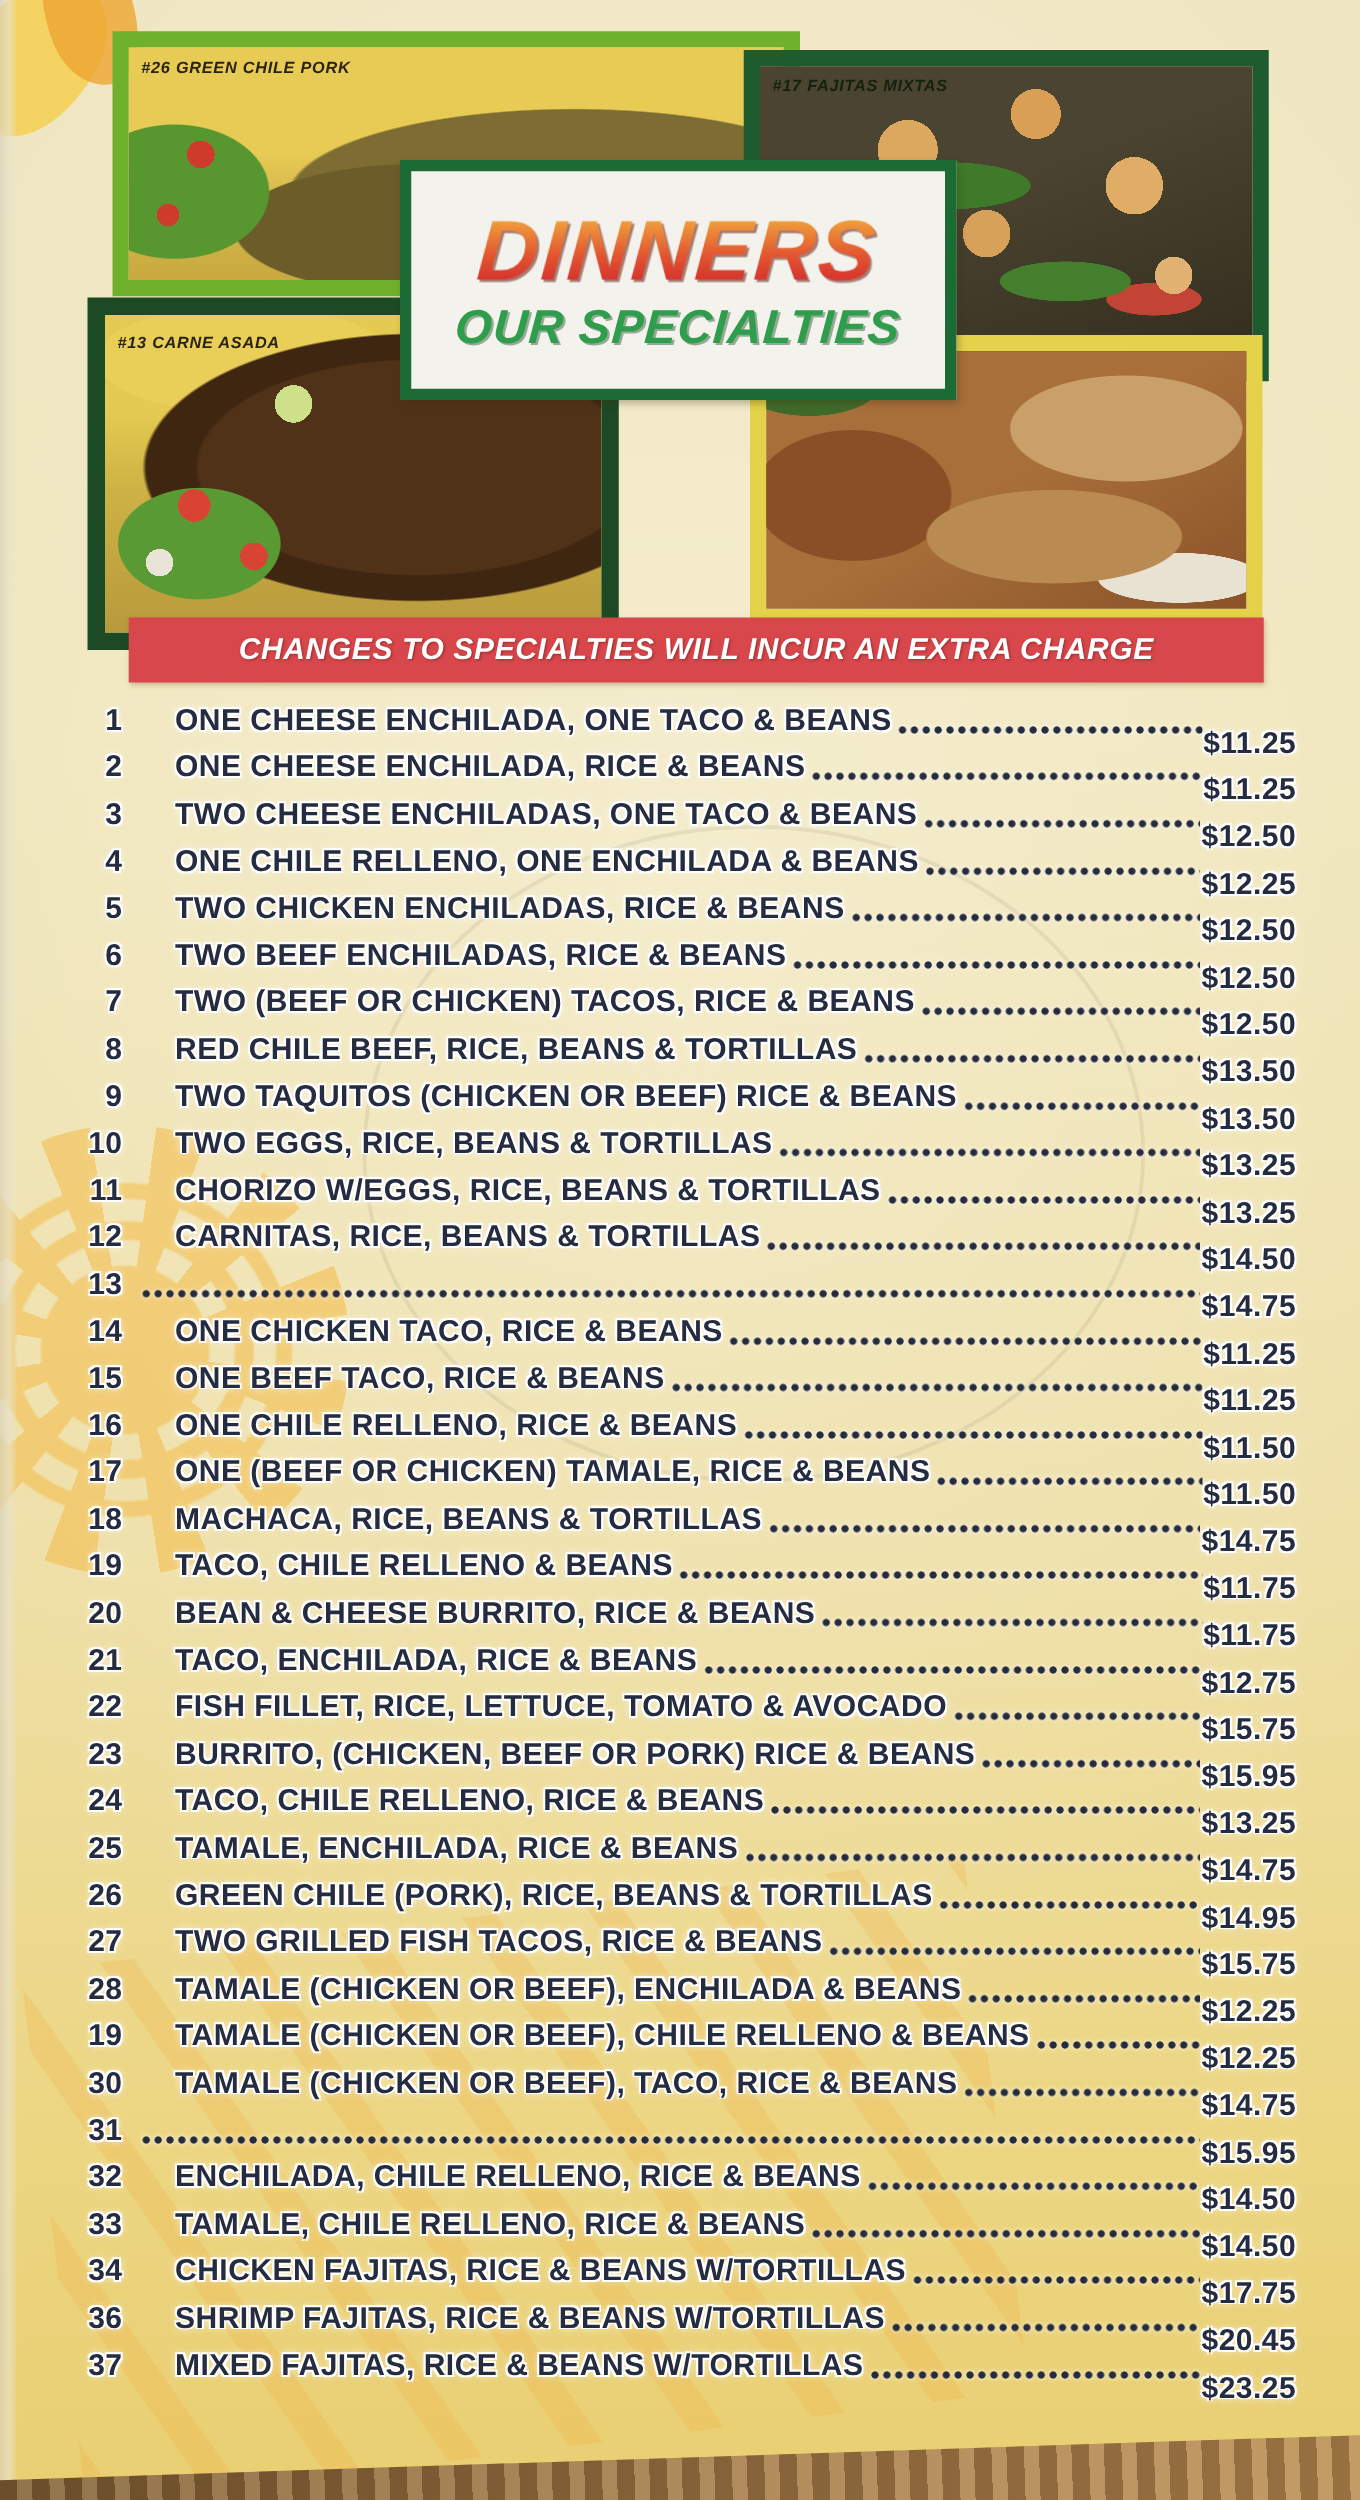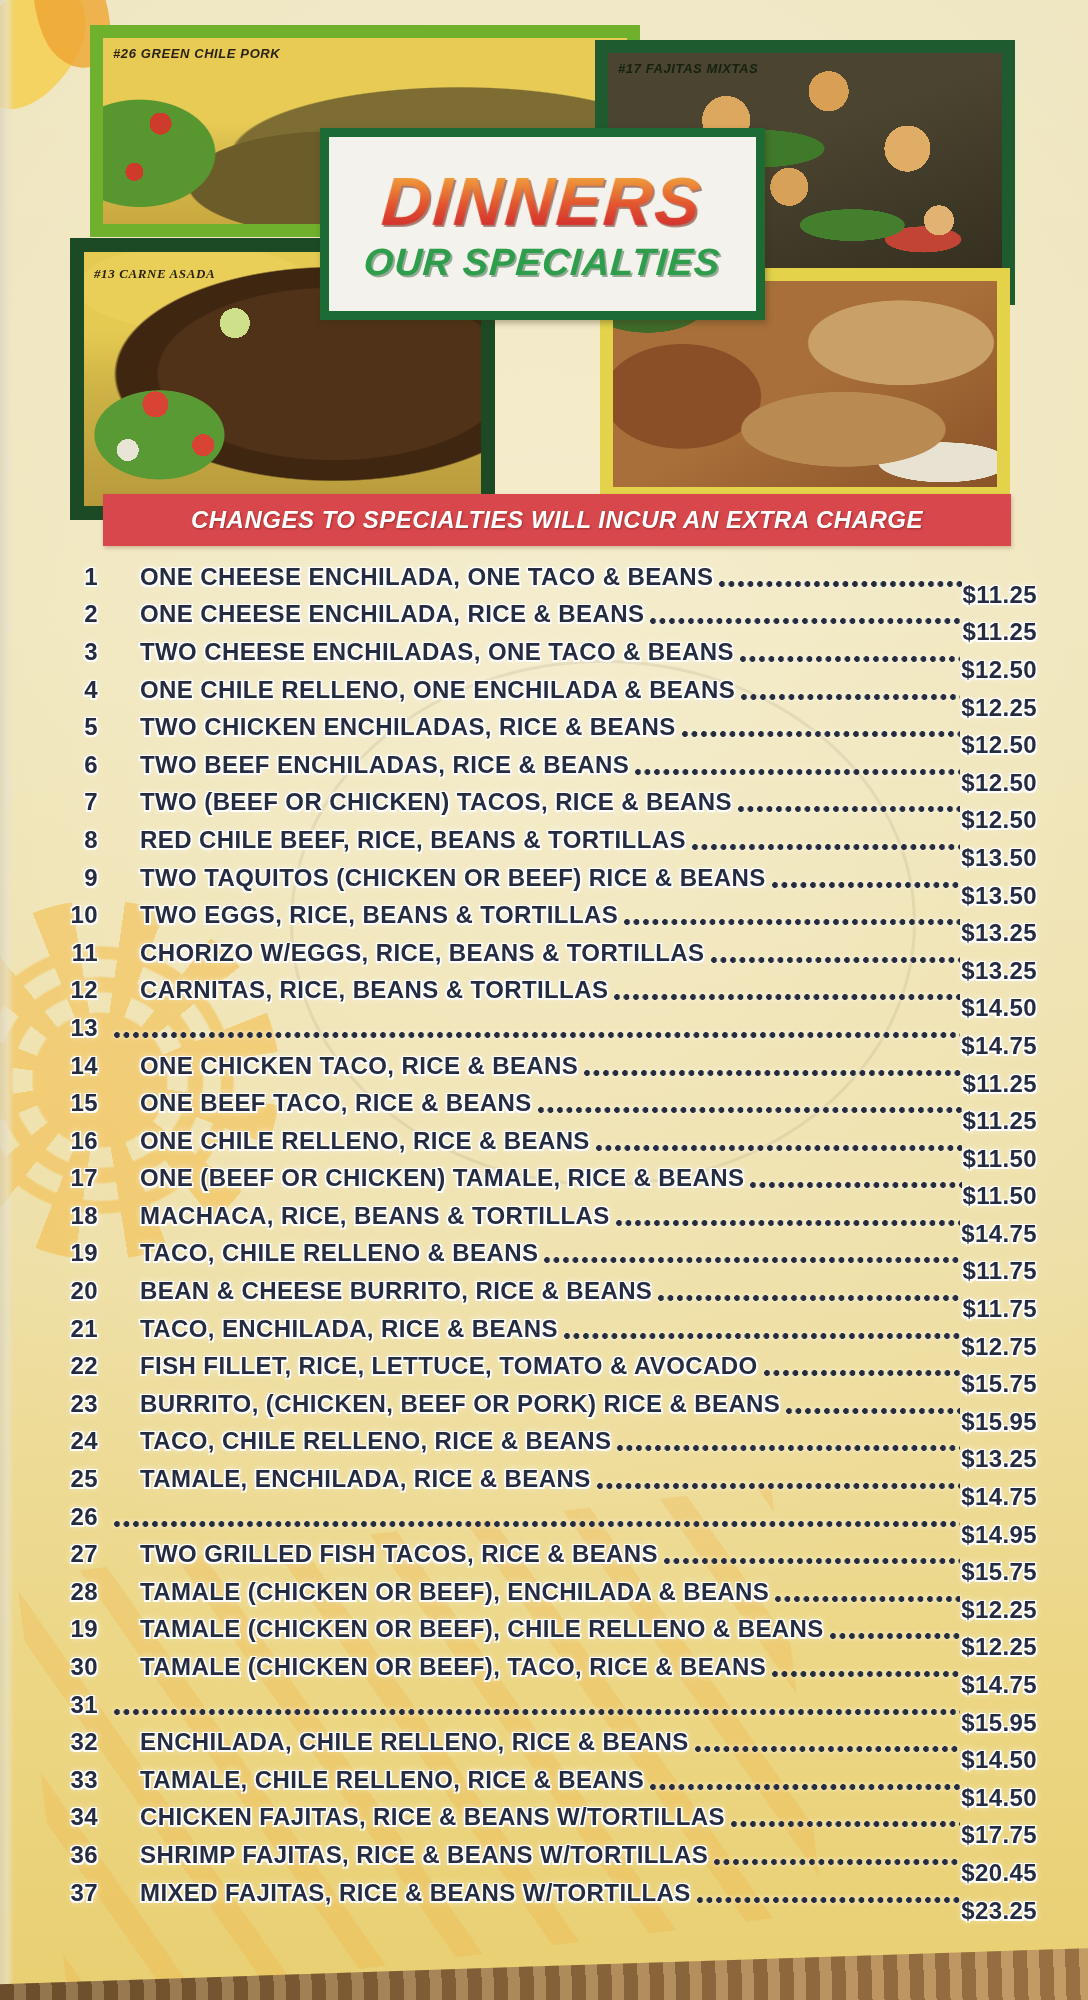--- a/index.html
+++ b/index.html
@@ -123,21 +123,21 @@
   <div class="photo photo-tl">
     <div class="food"></div>
     <span class="plabel">#26 GREEN CHILE PORK</span>
   </div>
   <div class="photo photo-tr">
     <div class="food"></div>
     <span class="plabel" style="color:#16210f;">#17 FAJITAS MIXTAS</span>
   </div>
   <div class="photo photo-bl">
     <div class="food"></div>
-    <span class="plabel" style="top:14px;font-family:Liberation Serif, serif;">#13 CARNE ASADA</span>
+    <span class="plabel" style="top:14px;">#13 CARNE ASADA</span>
   </div>
   <div class="photo photo-br">
     <div class="food"></div>
   </div>
 
   <div class="sign">
     <div class="sign-title">DINNERS</div>
     <div class="sign-sub">OUR SPECIALTIES</div>
   </div>
 
@@ -290,20 +290,21 @@
         <span class="price">$13.25</span>
       </div>
       <div class="row">
         <span class="num">25</span>
         <span class="name">TAMALE, ENCHILADA, RICE &amp; BEANS</span>
         <span class="dots"></span>
         <span class="price">$14.75</span>
       </div>
       <div class="row">
         <span class="num">26</span>
+        <span class="name">GREEN CHILE (PORK), RICE, BEANS &amp; TORTILLAS</span>
         <span class="dots"></span>
         <span class="price">$14.95</span>
       </div>
       <div class="row">
         <span class="num">27</span>
         <span class="name">TWO GRILLED FISH TACOS, RICE &amp; BEANS</span>
         <span class="dots"></span>
         <span class="price">$15.75</span>
       </div>
       <div class="row">

